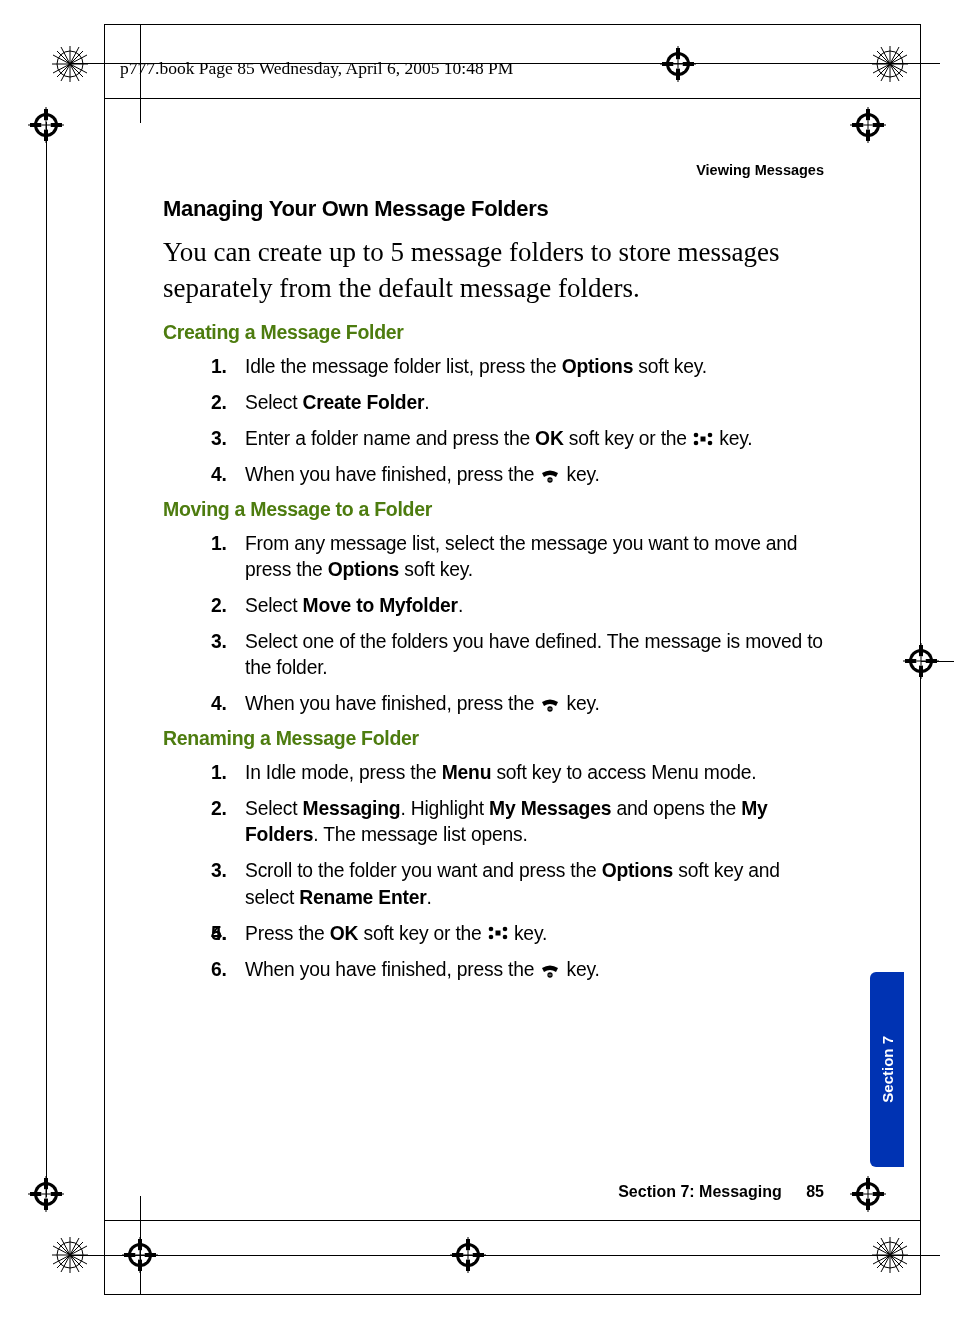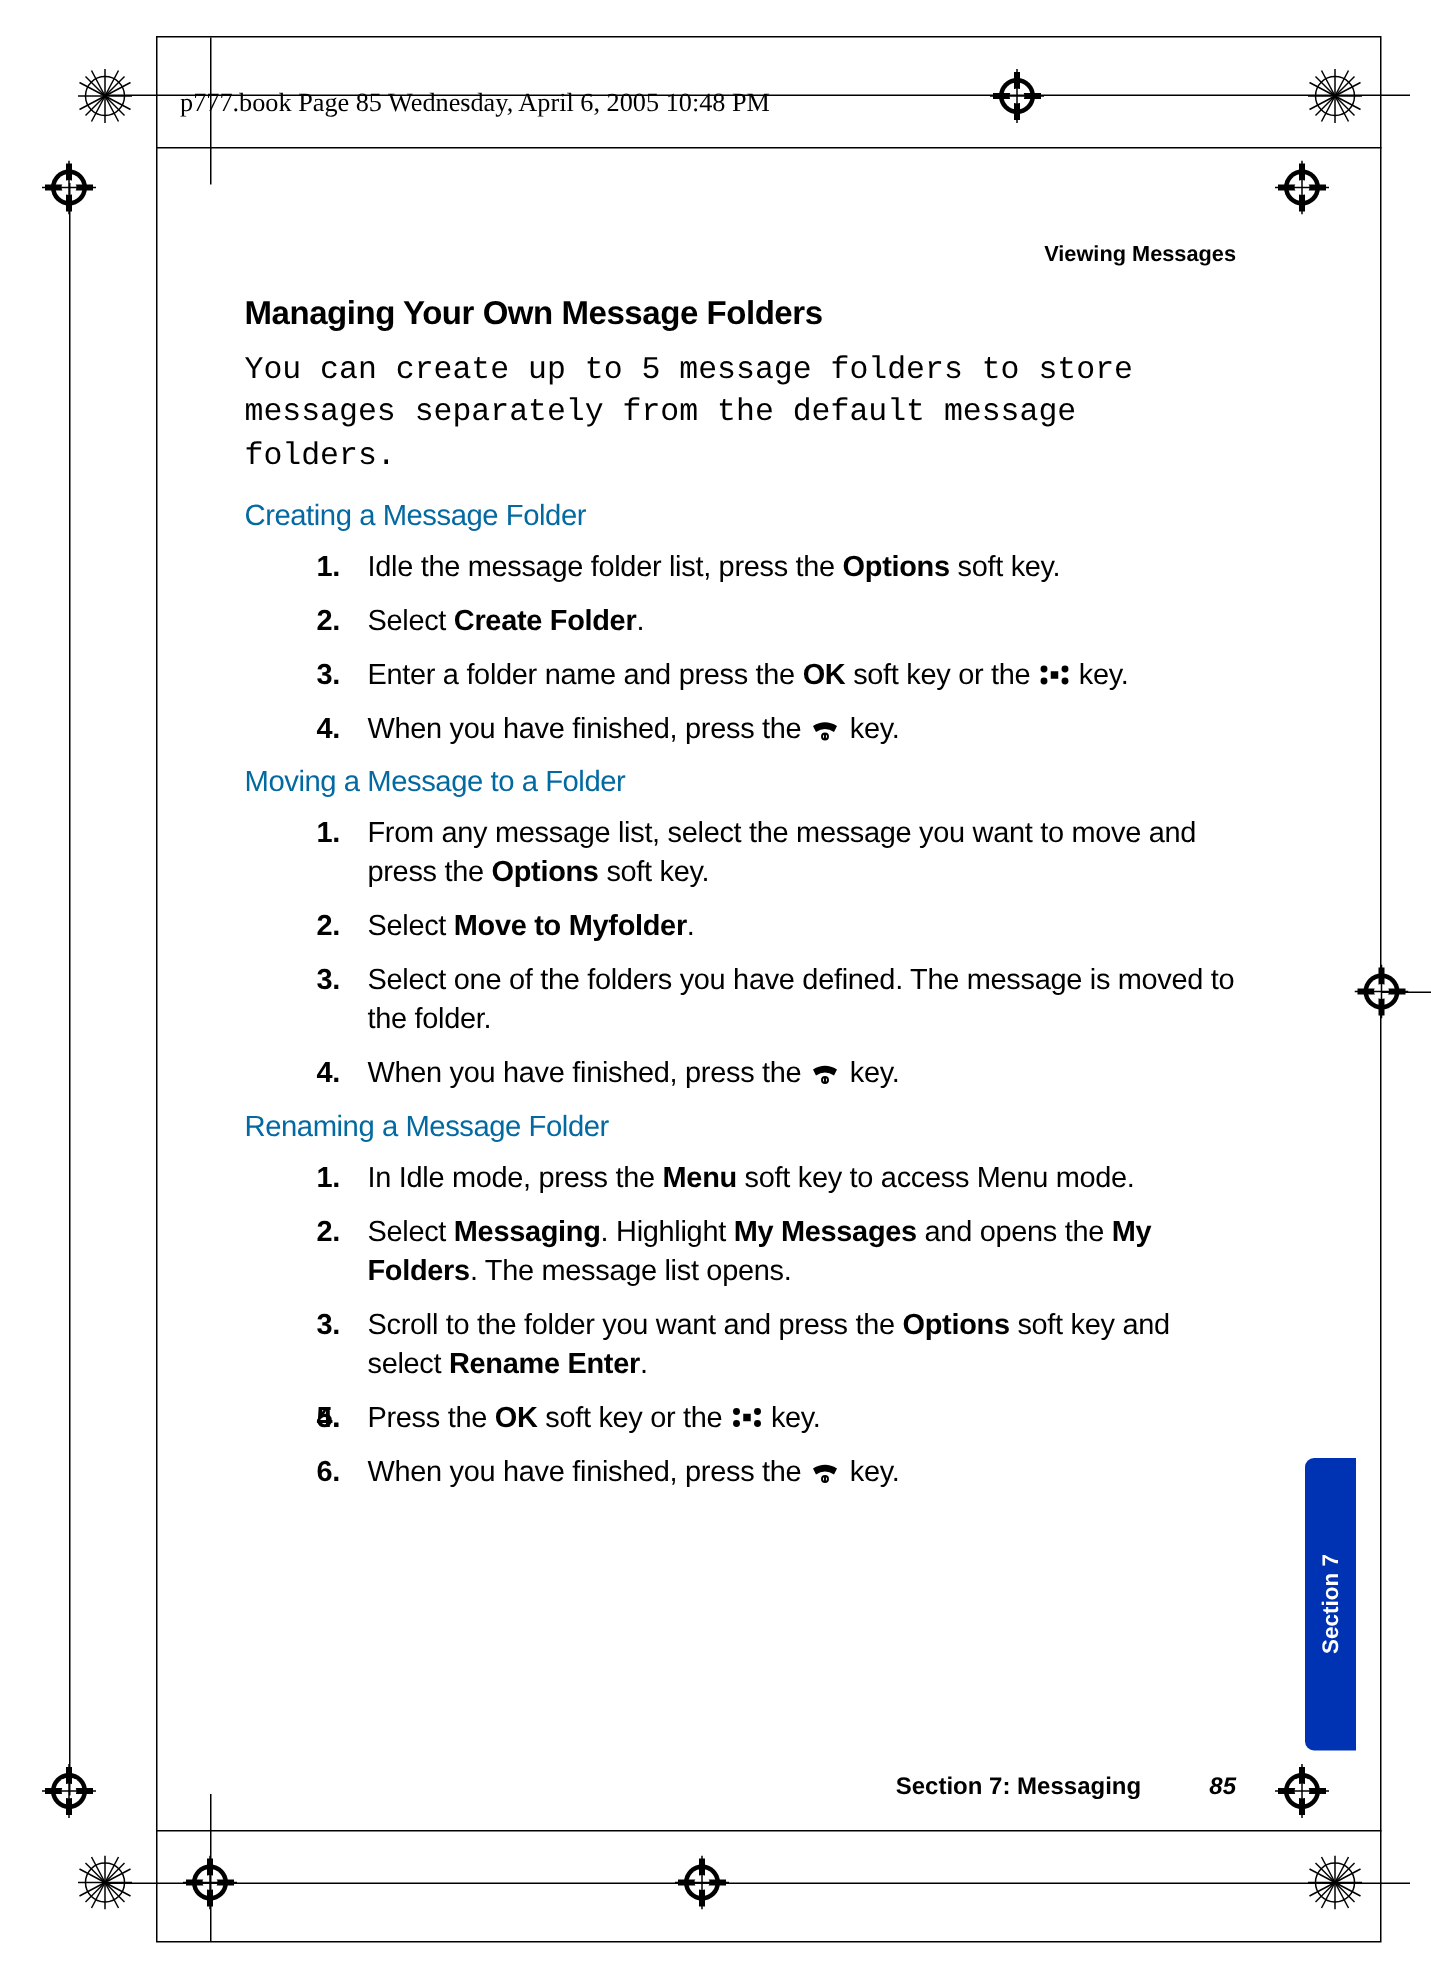--- a/index.html
+++ b/index.html
@@ -42,29 +42,29 @@
   }
   h2.black {
     font-family: Arial, Helvetica, sans-serif;
     font-weight: bold;
     font-size: 22px;
     margin-bottom: 12px;
     font-stretch: condensed;
     letter-spacing: -0.3px;
   }
   .intro {
-    font-family: Liberation Mono, monospace;
-    font-size: 21px;
+    font-family: Liberation Serif, serif;
+    font-size: 27px;
     line-height: 1.35;
     margin-bottom: 14px;
   }
   h3.blue {
-    color: #0369a1;
-    font-family: Arial, Helvetica, sans-serif;
-    font-weight: normal;
+    color: #4d7c0f;
+    font-family: Arial, Helvetica, sans-serif;
+    font-weight: bold;
     font-size: 19.5px;
     margin: 8px 0 10px 0;
     letter-spacing: -0.3px;
   }
   ol { list-style: none; padding-left: 82px; }
   li {
     font-family: Arial, Helvetica, sans-serif;
     font-size: 19.3px;
     line-height: 1.35;
     margin-bottom: 10px;
@@ -84,21 +84,21 @@
     position: relative;
     top: -1px;
   }
   .footer {
     position: absolute;
     bottom: 118px; right: 130px;
     font-family: Arial, Helvetica, sans-serif;
     font-weight: bold;
     font-size: 16px;
   }
-  .footer .pg { margin-left: 41px; font-style: italic; }
+  .footer .pg { margin-left: 20px; }
   .side-tab {
     position: absolute;
     right: 50px;
     bottom: 152px;
     width: 34px;
     height: 195px;
     background: #0033b3;
     border-top-left-radius: 6px;
     border-bottom-left-radius: 6px;
     display: flex;

